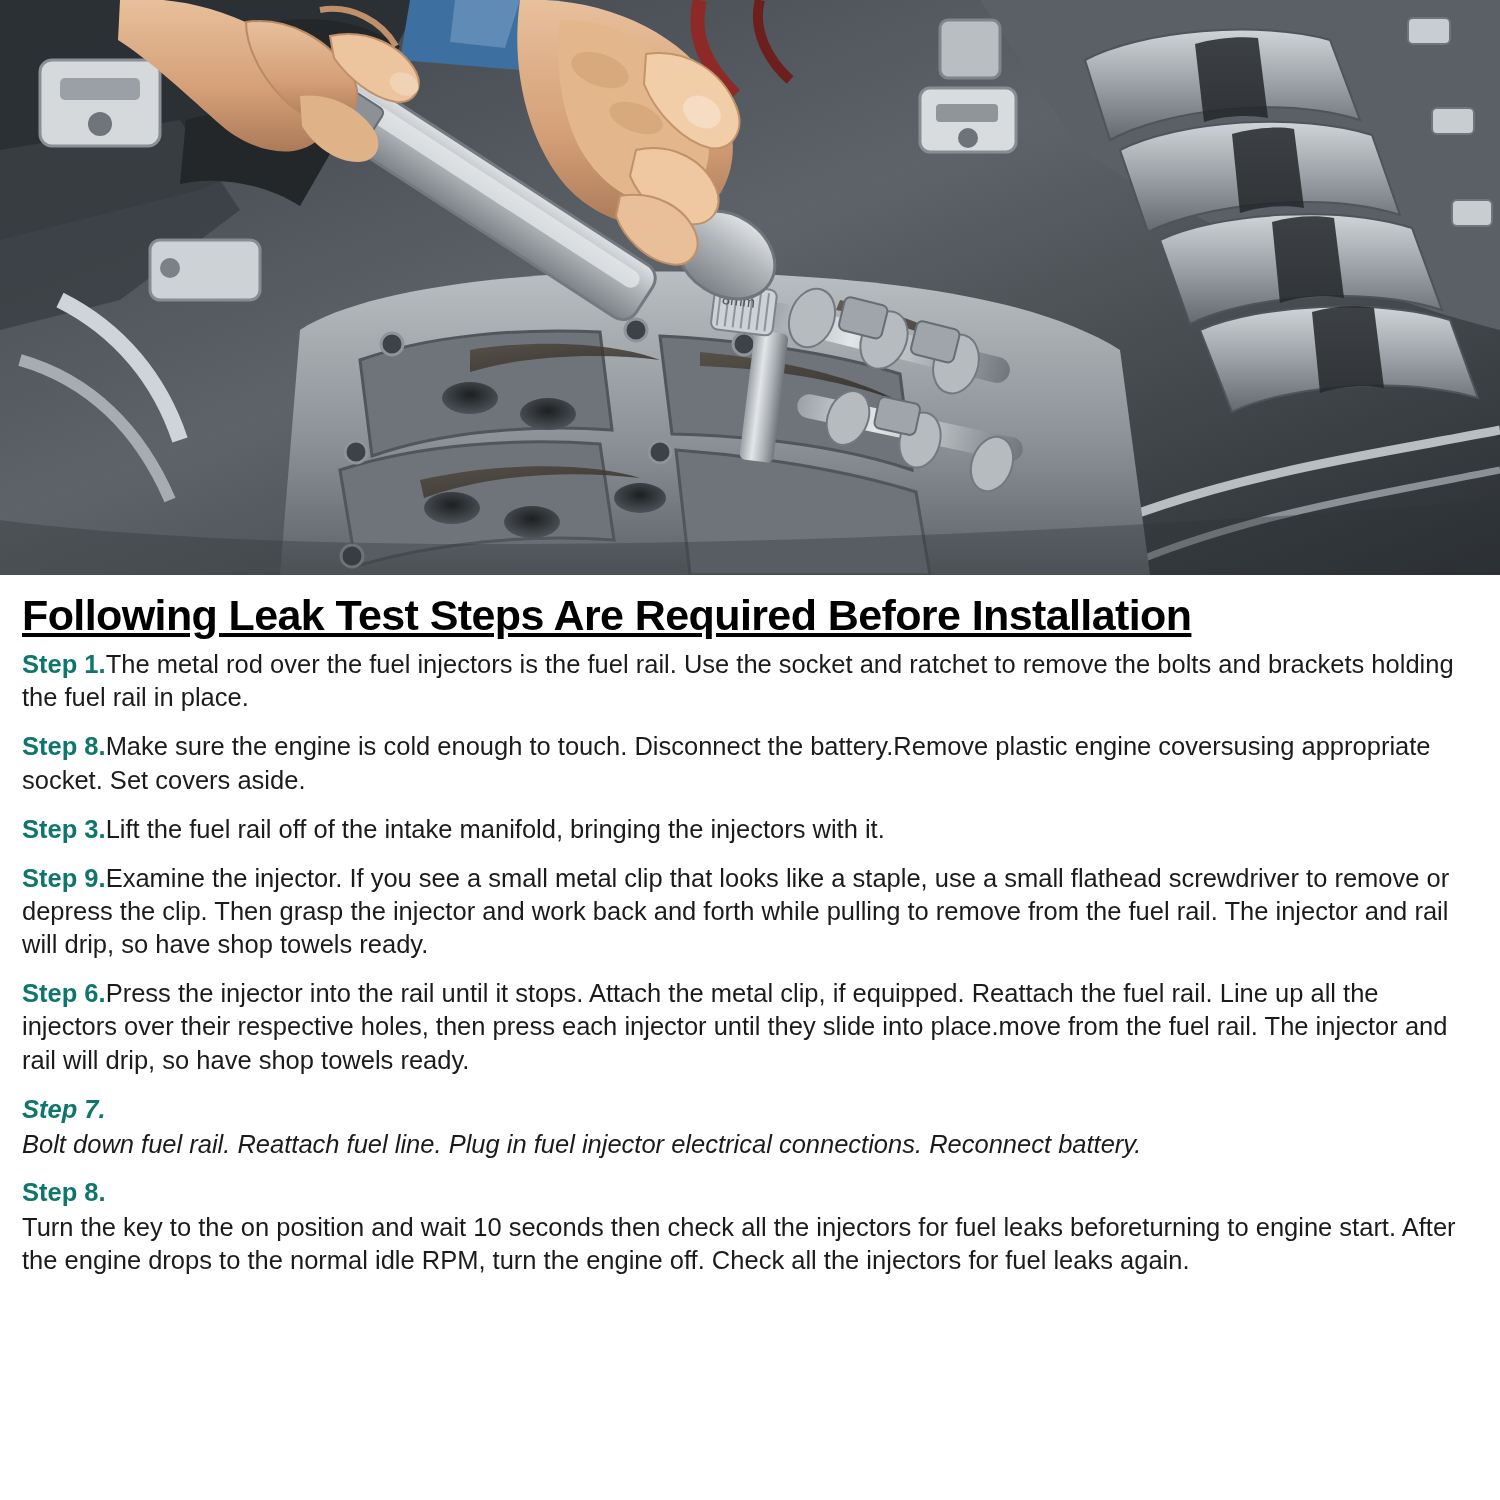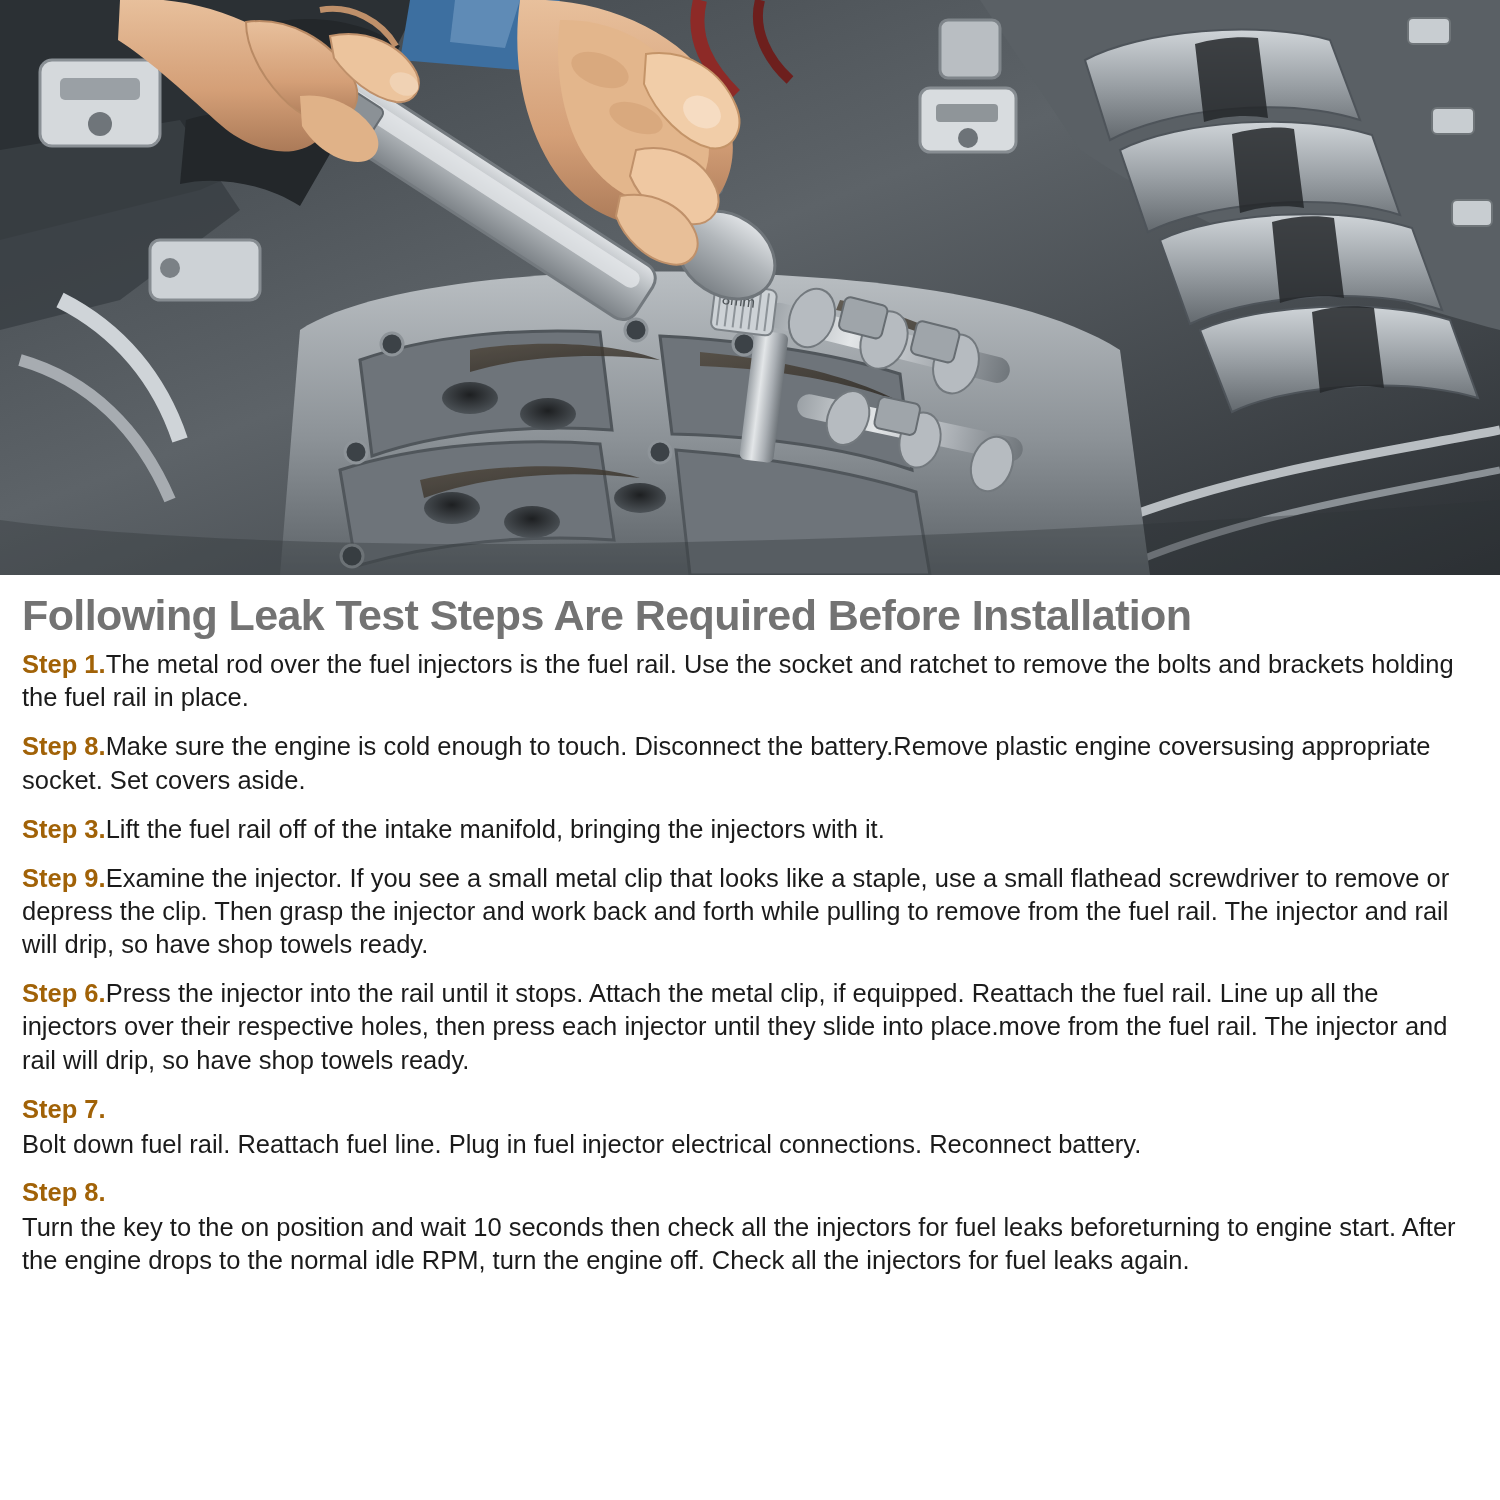--- a/index.html
+++ b/index.html
@@ -31,45 +31,47 @@
   .photo svg {
     display: block;
   }
 
   
   .content {
     padding: 12px 22px 0 22px;
     box-sizing: border-box;
   }
   .headline {
-    color: #737373;
+    color: #000000;
     font-size: 43px;
     font-weight: bold;
     letter-spacing: -0.6px;
     line-height: 1.05;
     margin: 6px 0 10px 0;
     white-space: nowrap;
+    text-decoration: underline;
   }
   .step {
     color: #1b1b1b;
     font-size: 25.5px;
     line-height: 1.30;
     margin: 0 0 16px 0;
     text-align: left;
   }
   .step .lbl {
-    color: #a16207;
+    color: #0f766e;
     font-weight: bold;
   }
   .step.block .lbl {
     display: block;
     margin-bottom: 2px;
   }
   .step.tight {
     margin-bottom: 15px;
+    font-style: italic;
   }
   .step-body {
     display: inline;
   }
 </style>
 </head>
 <body>
 
 <div class="page">
 

